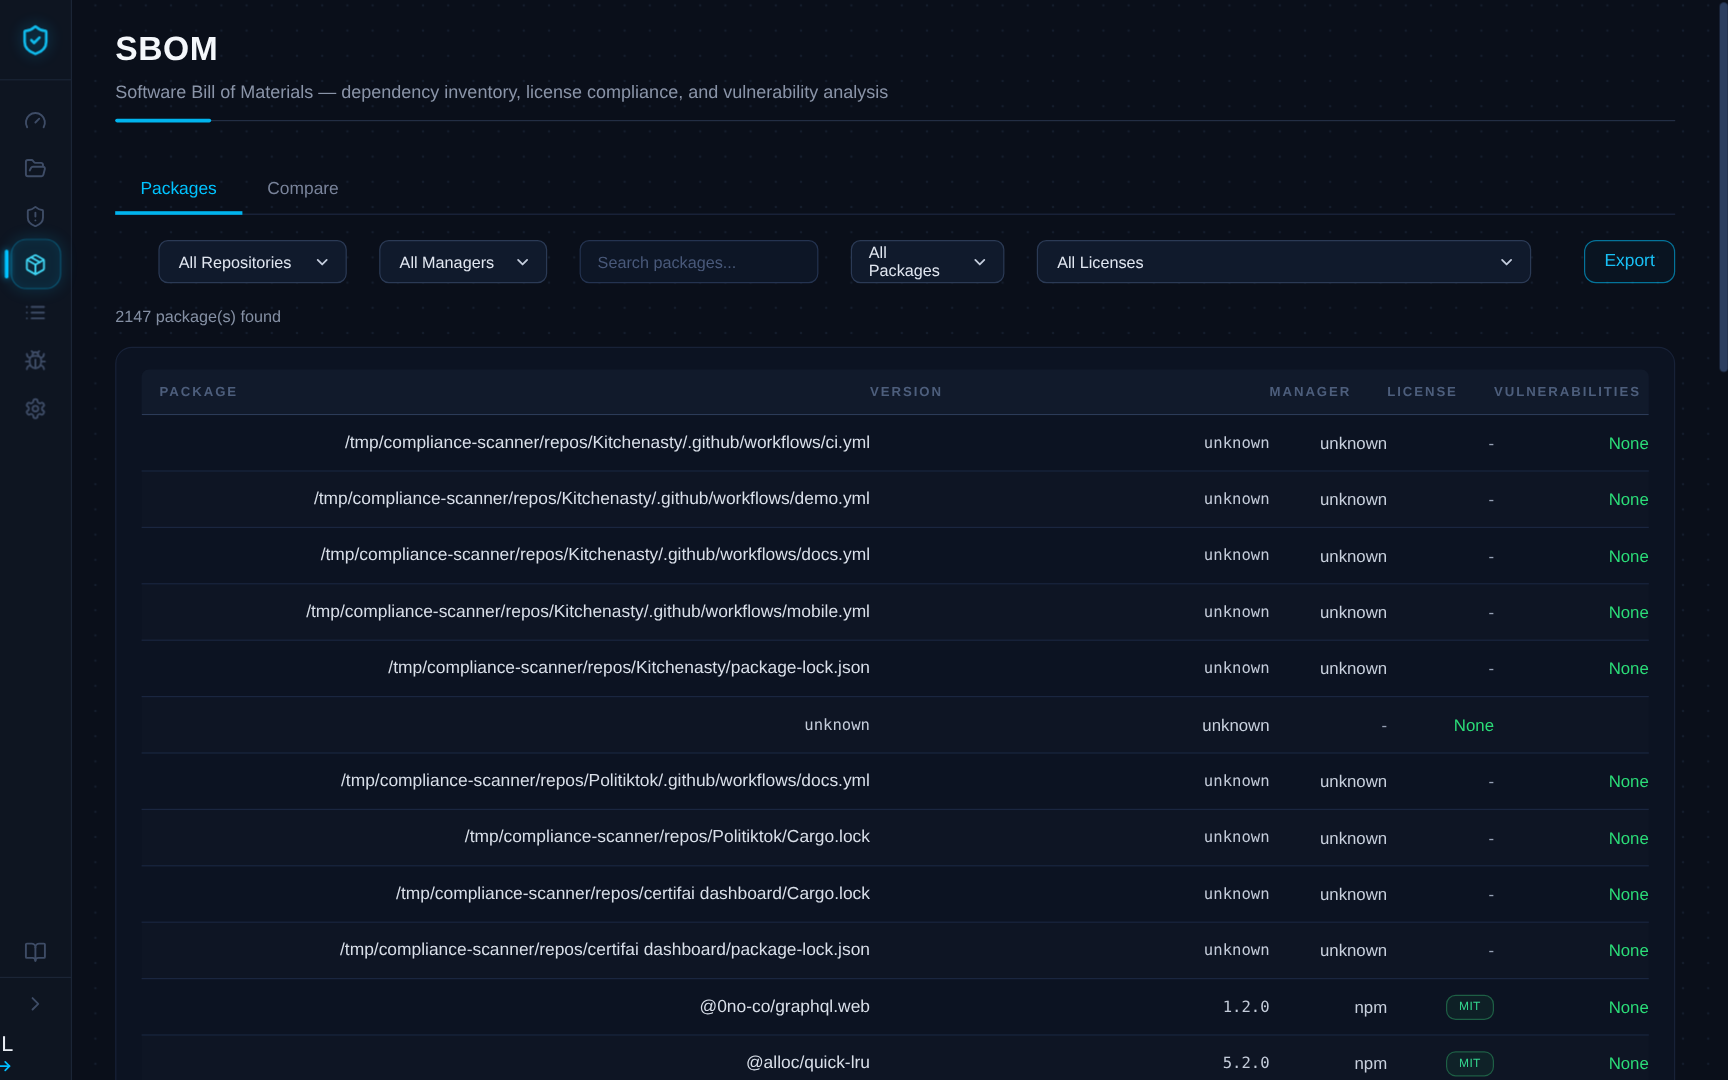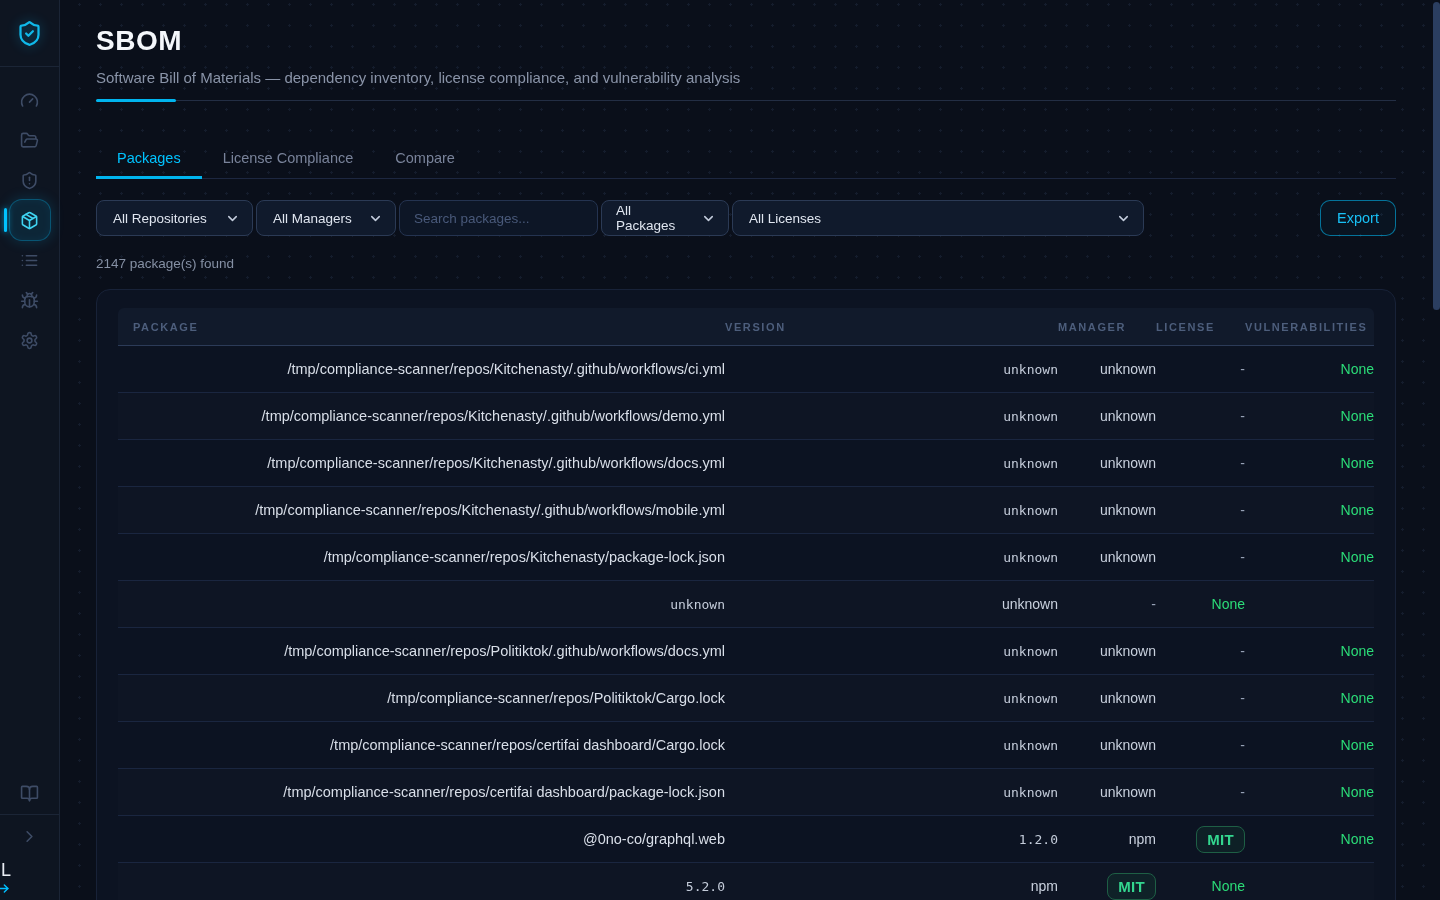--- a/index.html
+++ b/index.html
@@ -63,21 +63,21 @@
   .header-rule { margin-top: 13px; height: 1px; background: #232e44; position: relative; }
   .header-rule .accent { position: absolute; left: 0; top: -1px; width: 80px; height: 3px; background: #00b4ee; border-radius: 2px; }
 
   
   .tabs { margin-top: 37px; display: flex; border-bottom: 1px solid #1d2740; }
   .tab { padding: 12px 21px; font-size: 14.5px; color: #79839a; position: relative; cursor: pointer; white-space: nowrap; }
   .tab.active { color: #00c3ff; }
   .tab.active::after { content: ""; position: absolute; left: 0; right: 0; bottom: -1px; height: 3px; background: #00b4ee; }
 
   
-  .filters { margin-top: 21px; display: flex; gap: 3px; align-items: center; }
+  .filters { margin-top: 21px; display: flex; gap: 27px; align-items: center; margin-left: 36px; }
   .select {
     height: 36px; background: #101a2c; border: 1px solid #2b3a55; border-radius: 8px;
     display: flex; align-items: center; justify-content: space-between;
     padding: 0 12px 0 16px; color: #e0e6f0; font-size: 13.5px; cursor: pointer;
   }
   .select svg { width: 15px; height: 15px; color: #c3ccdc; flex: 0 0 auto; margin-left: 8px; }
   .w-repo { width: 157px; } .w-mgr { width: 140px; } .w-pkg { width: 128px; padding-left: 14px; } .w-lic { width: 412px; }
   .search-input {
     height: 36px; width: 199px; background: #0d1626; border: 1px solid #243350; border-radius: 8px;
     color: #e0e6f0; padding: 0 14px; font-size: 13.5px; outline: none;
@@ -114,21 +114,21 @@
     text-align: right;
   }
   .trow:nth-child(even) { background: rgba(255,255,255,0.013); }
   .cell-package { font-size: 14.5px; color: #d9dfe9; overflow: hidden; white-space: nowrap; }
   .cell-version { font-family: "DejaVu Sans Mono", monospace; font-size: 13px; color: #c4ccda; }
   .cell-manager { font-size: 14px; color: #c9d1de; }
   .cell-license { font-size: 14px; color: #96a1b5; }
   .license-badge {
     display: inline-block; padding: 4px 10px; border-radius: 8px;
     border: 1px solid #1e5f45; background: rgba(34,197,94,0.08);
-    color: #33d68f; font-size: 15px; font-weight: 700; letter-spacing: .3px;
+    color: #33d68f; font-size: 10px; font-weight: 400; letter-spacing: .3px;
   }
   .cell-vuln { font-size: 14px; color: #2bdc78; }
 
   
   .scroll-thumb {
     position: fixed; right: 0; top: 2px; width: 7px; height: 308px;
     background: #2b3e60; border-radius: 4px;
   }
 </style>
 </head>
@@ -233,21 +233,20 @@
   <div class="content">
 
     <h1 class="page-title">SBOM</h1>
     <p class="page-subtitle">Software Bill of Materials — dependency inventory, license compliance, and vulnerability analysis</p>
     <div class="header-rule">
         <span class="accent"></span>
       </div>
 
     <div class="tabs">
       <div class="tab active">Packages</div>
-      <div class="tab">License Compliance</div>
       <div class="tab">Compare</div>
     </div>
 
     <div class="filters">
       <div class="select w-repo">
         <span>All Repositories</span>
         <svg viewBox="0 0 24 24" fill="none" stroke="currentColor" stroke-width="2.4" stroke-linecap="round" stroke-linejoin="round">
             <path d="m6 9 6 6 6-6"></path>
           </svg>
       </div>
@@ -365,20 +364,21 @@
 
   <div class="trow">
     <span class="cell-package">@0no-co/graphql.web</span>
     <span class="cell-version">1.2.0</span>
     <span class="cell-manager">npm</span>
     <span class="cell-license"><span class="license-badge">MIT</span></span>
     <span class="cell-vuln">None</span>
   </div>
 
   <div class="trow">
+    <span class="cell-package">@alloc/quick-lru</span>
     <span class="cell-version">5.2.0</span>
     <span class="cell-manager">npm</span>
     <span class="cell-license"><span class="license-badge">MIT</span></span>
     <span class="cell-vuln">None</span>
   </div>
 </div>
     </section>
 
   </div>
 </main>

